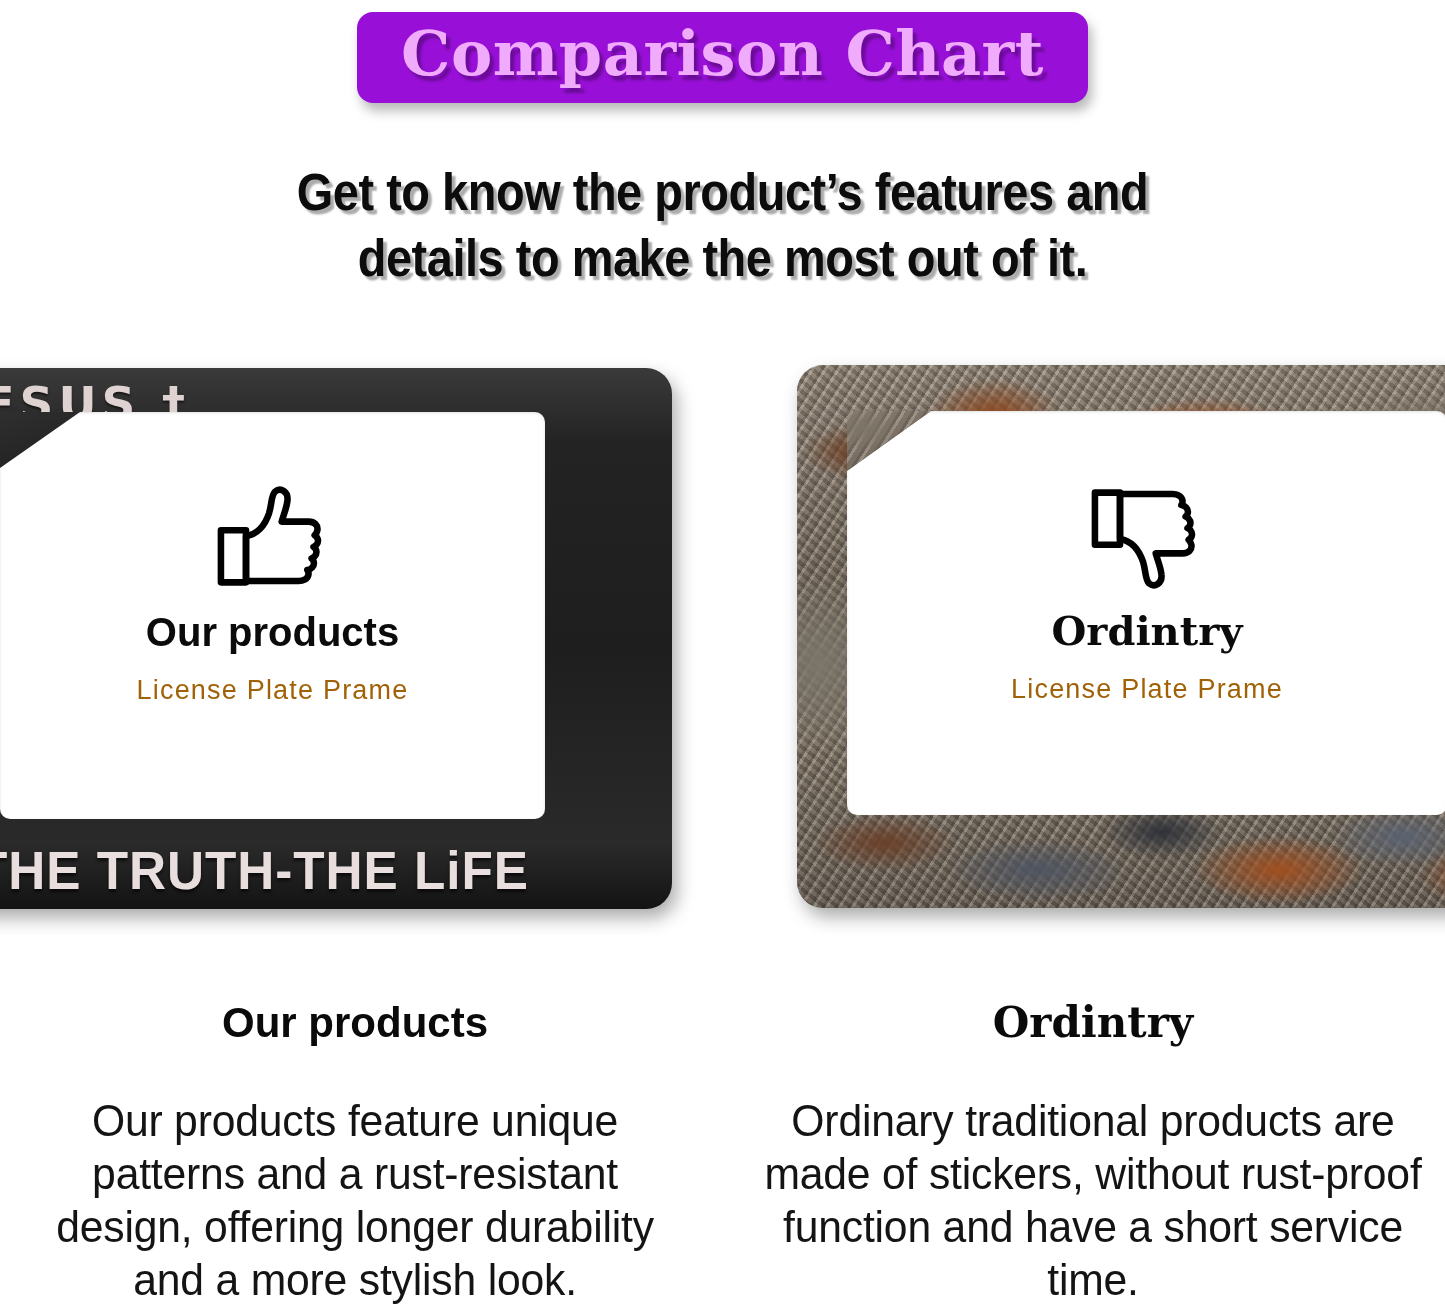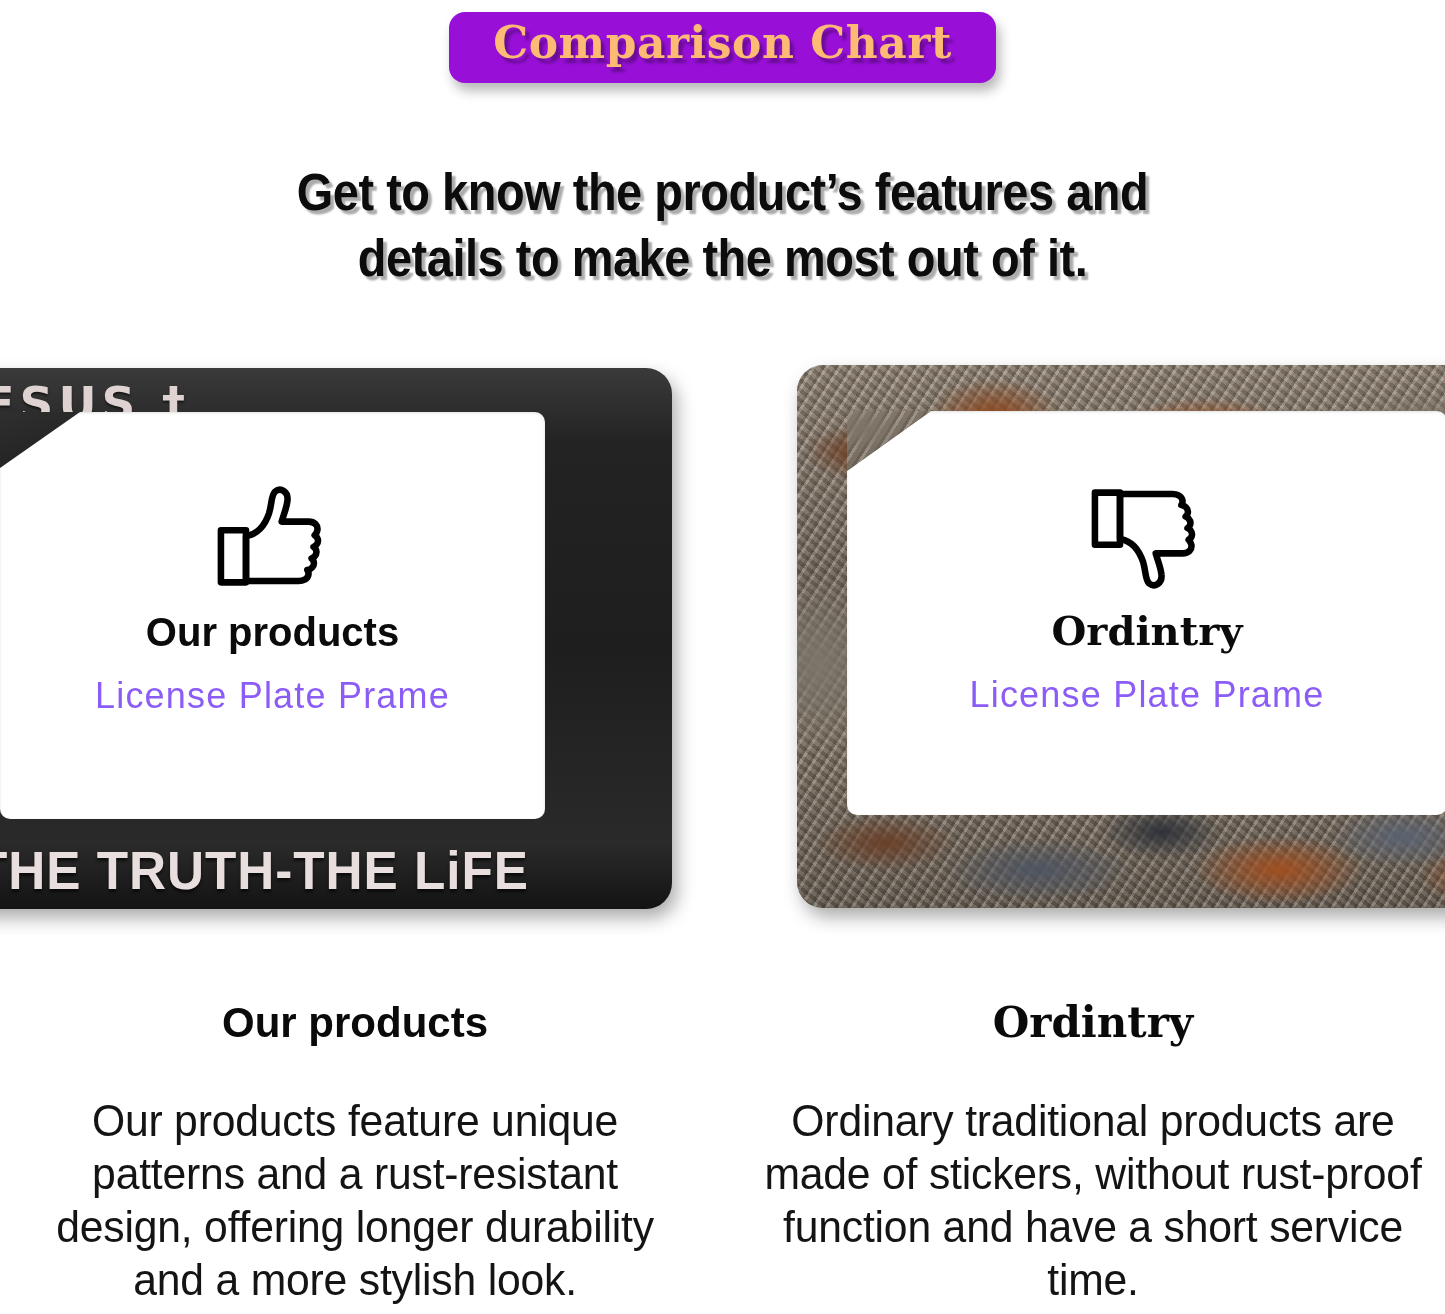--- a/index.html
+++ b/index.html
@@ -25,23 +25,23 @@
   .banner {
     display: inline-block;
     background: #9810d8;
     border-radius: 16px;
     padding: 6px 44px 14px 44px;
     box-shadow: 4px 8px 12px rgba(0,0,0,0.28);
   }
   .banner-title {
     font-family: "DejaVu Serif", serif;
     font-weight: bold;
-    font-size: 44px;
+    font-size: 62px;
     line-height: 1.15;
-    color: #fdba74;
+    color: #f0abfc;
     letter-spacing: 0.5px;
     text-shadow: 4px 5px 3px rgba(0,0,0,0.30);
     white-space: nowrap;
   }
 
   
   .subtitle {
     position: absolute;
     left: 90px; top: 160px;
     width: 1265px;
@@ -205,23 +205,23 @@
     font-weight: bold;
     letter-spacing: 0px;
   }
   .win-head.serif {
     font-family: "DejaVu Serif", serif;
     font-weight: bold;
   }
   .win-sub {
     font-family: "Liberation Sans", sans-serif;
     font-weight: 300;
-    font-size: 36px;
+    font-size: 27px;
     line-height: 1.1;
-    color: #8b5cf6;
+    color: #a16207;
     letter-spacing: 1.2px;
   }
 
   
   .desc-col {
     position: absolute;
     text-align: center;
   }
   #desc-left  { left: 10px;  top: 1000px; width: 690px; }
   #desc-right { left: 748px; top: 1000px; width: 690px; }

